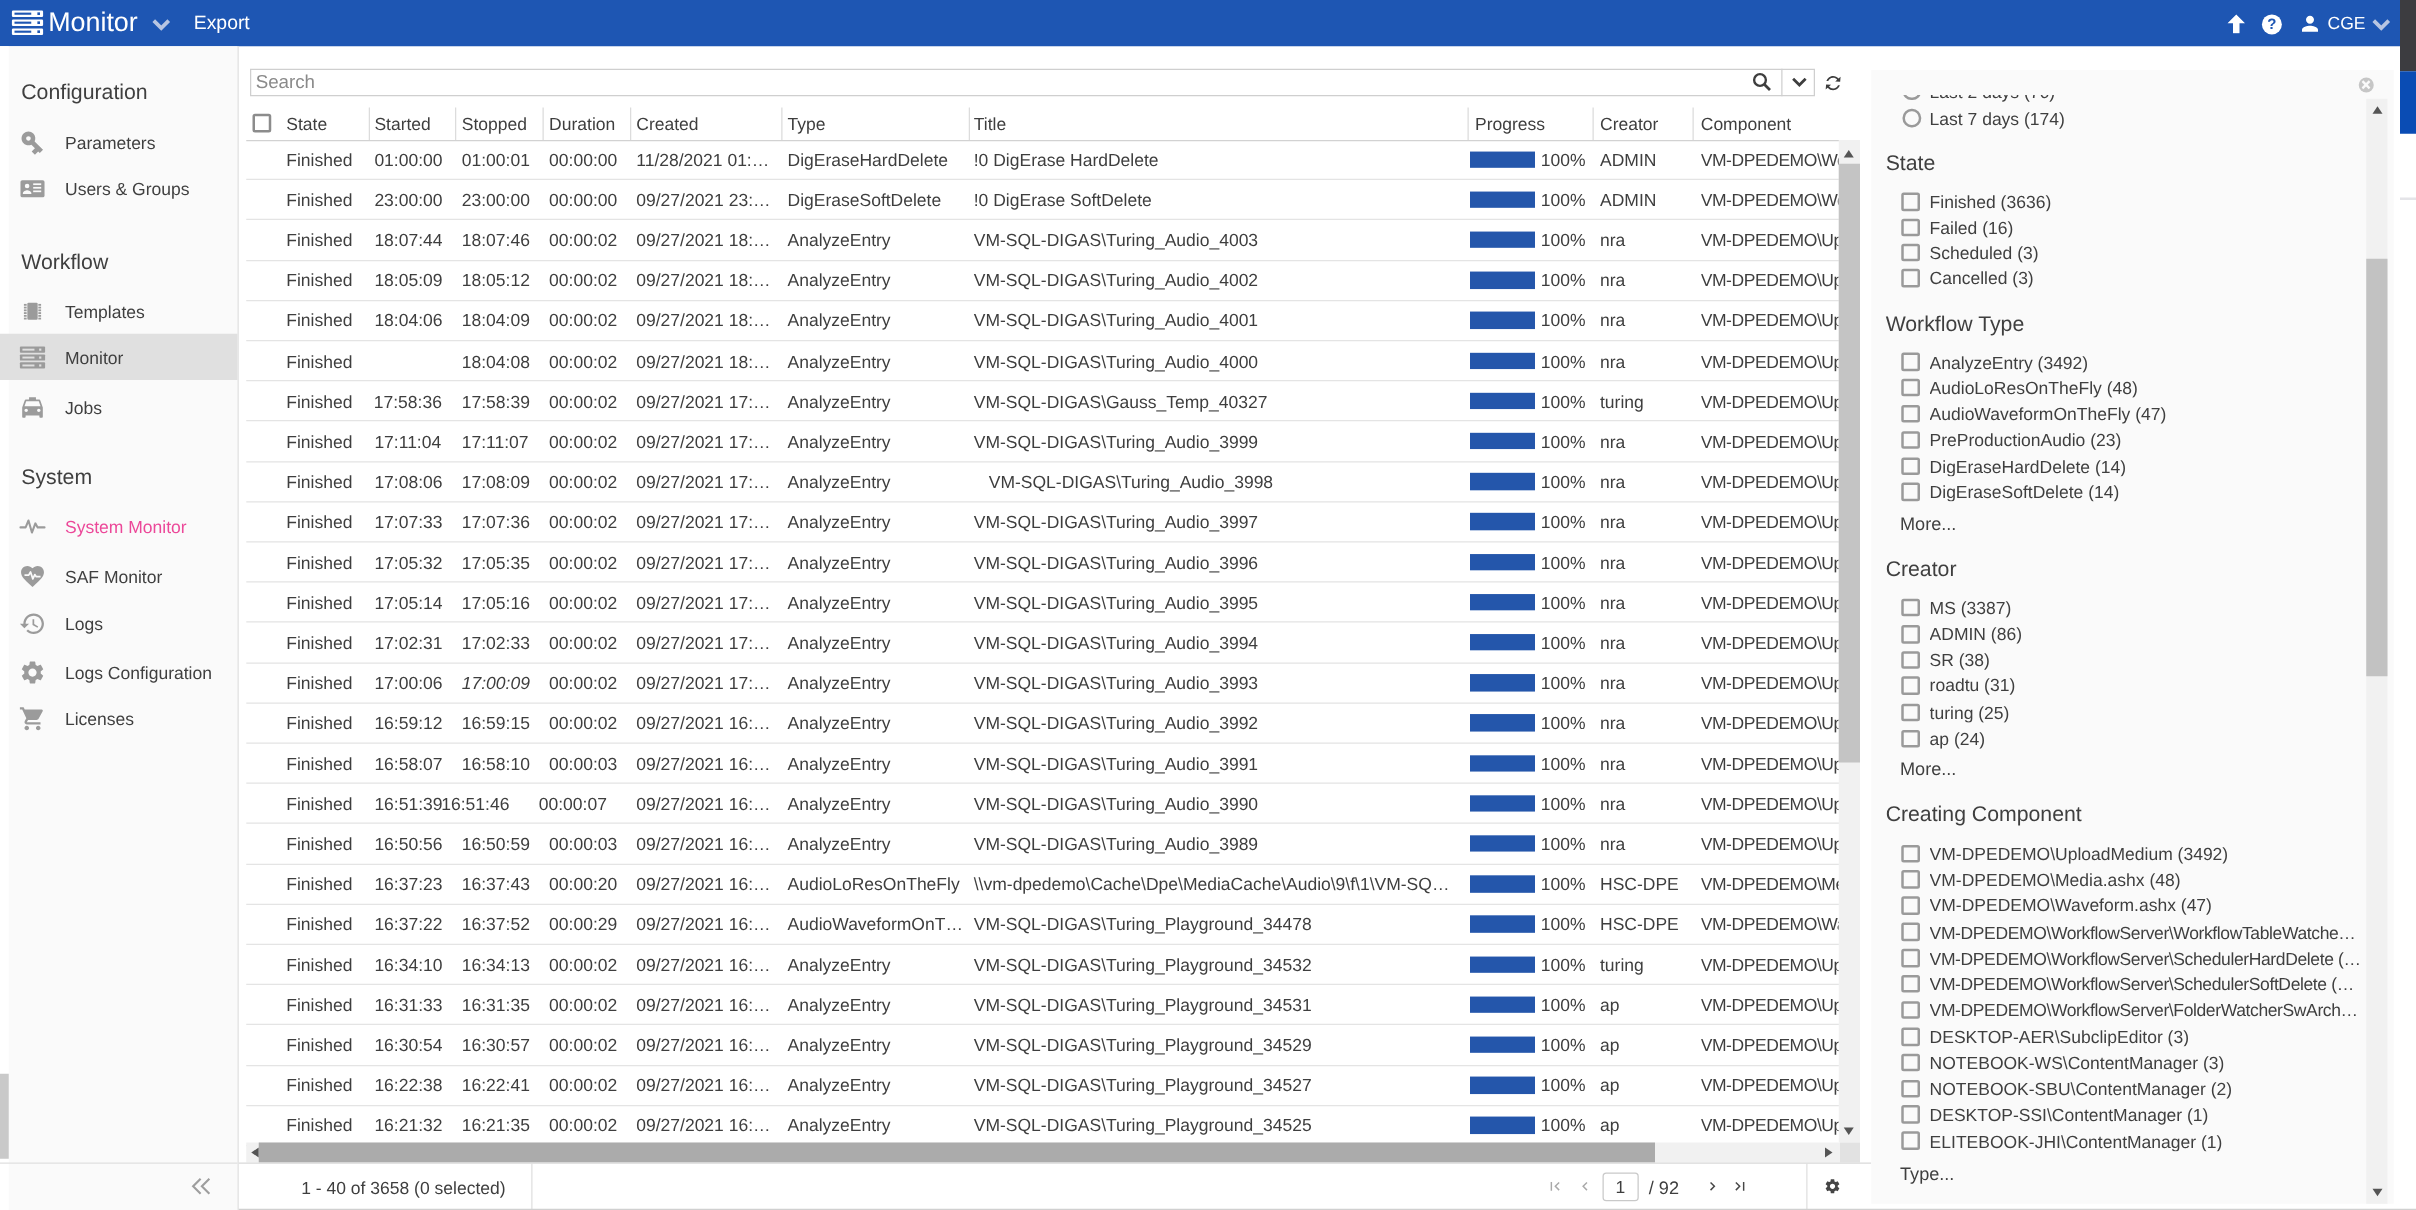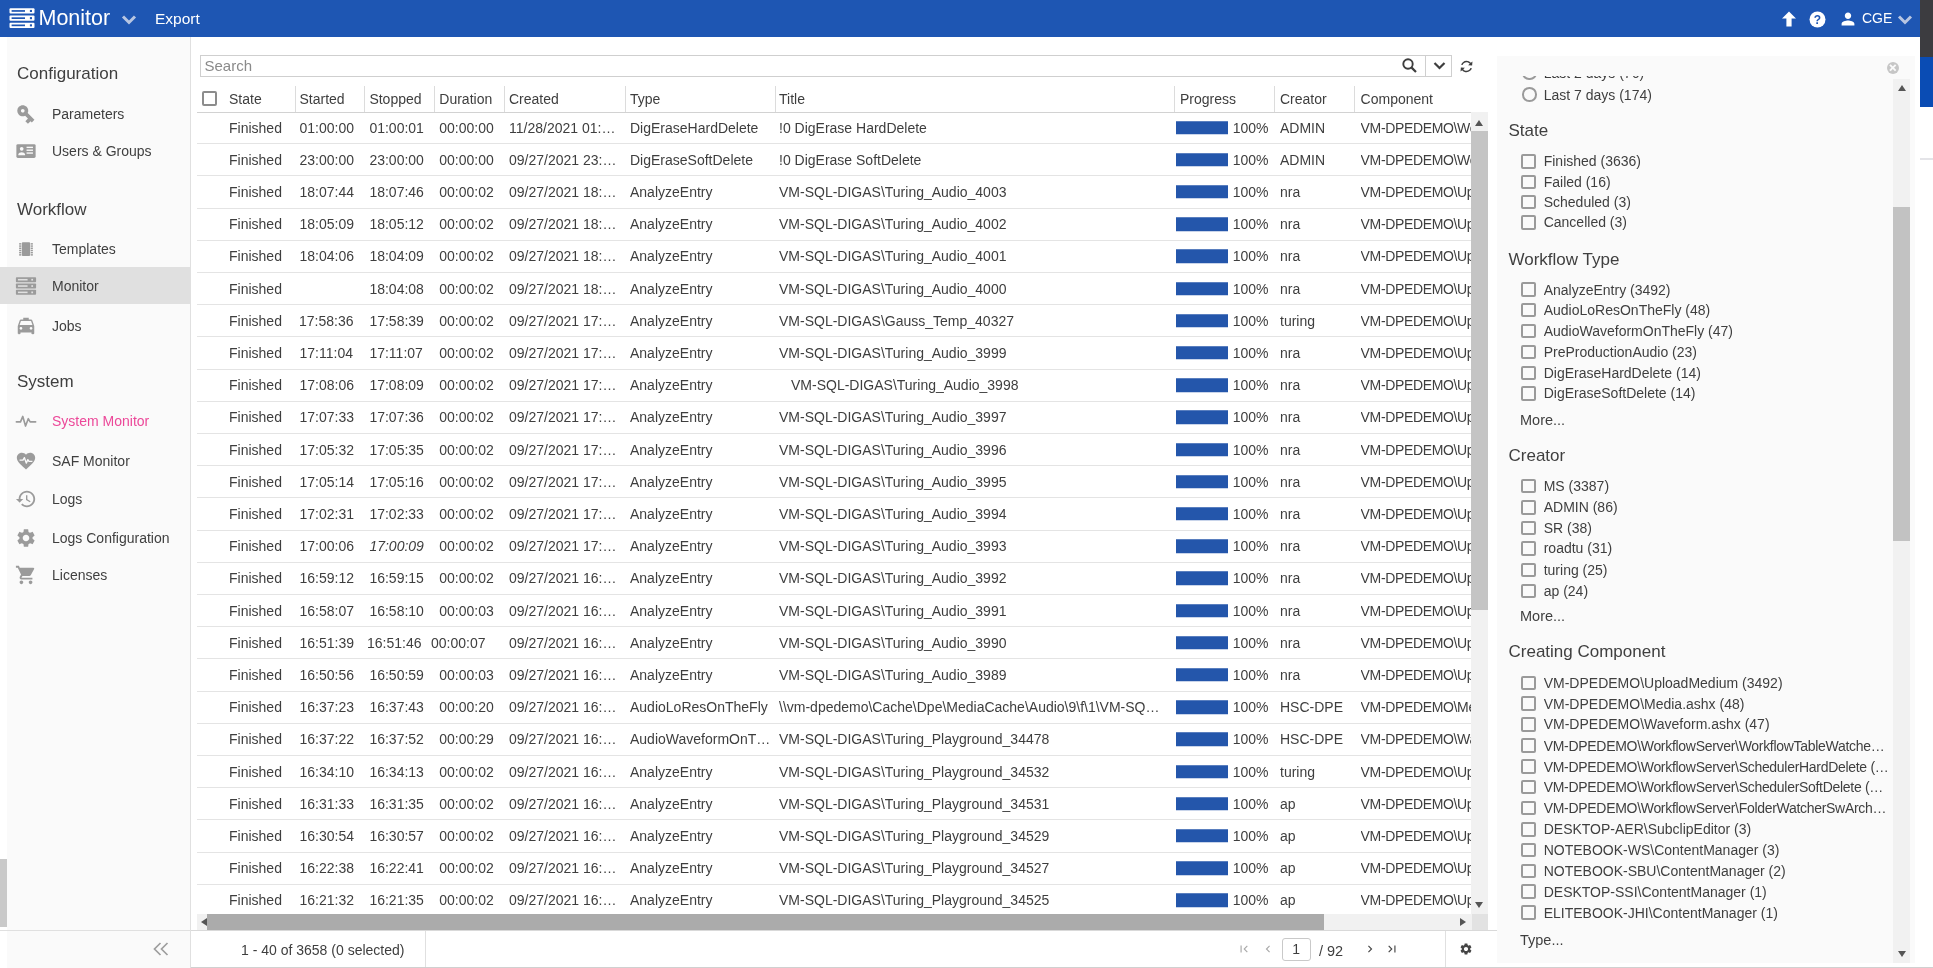--- a/index.html
+++ b/index.html
@@ -370,21 +370,21 @@
 <span class="t" style="left:433.0px;top:50%;transform:translateY(-50%);">AnalyzeEntry</span>
 <span class="t" style="left:582.0px;top:50%;transform:translateY(-50%);">VM-SQL-DIGAS\Turing_Audio_3991</span>
 <div class="ab" style="left:979.4px;top:50%;transform:translateY(-50%);width:52px;height:13.5px;background:#2456ab"></div>
 <span class="t" style="left:1035.7px;top:50%;transform:translateY(-50%);">100%</span>
 <span class="t" style="left:1083.0px;top:50%;transform:translateY(-50%);">nra</span>
 <span class="t" style="left:1163.6px;top:50%;transform:translateY(-50%);width:110px;overflow:hidden;letter-spacing:-0.35px">VM-DPEDEMO\UploadMedium</span>
 </div>
 <div class="ab" style="left:197px;top:627.2px;width:1274.5px;height:32.2px;border-bottom:1px solid #e4e4e4;overflow:hidden">
 <span class="t" style="left:32.0px;top:50%;transform:translateY(-50%);">Finished</span>
 <span class="t" style="left:102.5px;top:50%;transform:translateY(-50%);">16:51:39</span>
-<span class="t" style="left:170px;top:50%;transform:translateY(-50%);text-align:center;">16:51:46</span>
+<span class="t" style="left:156px;top:50%;transform:translateY(-50%);text-align:center;">16:51:46</span>
 <span class="t" style="left:234px;top:50%;transform:translateY(-50%);">00:00:07</span>
 <span class="t" style="left:312.0px;top:50%;transform:translateY(-50%);">09/27/2021 16:…</span>
 <span class="t" style="left:433.0px;top:50%;transform:translateY(-50%);">AnalyzeEntry</span>
 <span class="t" style="left:582.0px;top:50%;transform:translateY(-50%);">VM-SQL-DIGAS\Turing_Audio_3990</span>
 <div class="ab" style="left:979.4px;top:50%;transform:translateY(-50%);width:52px;height:13.5px;background:#2456ab"></div>
 <span class="t" style="left:1035.7px;top:50%;transform:translateY(-50%);">100%</span>
 <span class="t" style="left:1083.0px;top:50%;transform:translateY(-50%);">nra</span>
 <span class="t" style="left:1163.6px;top:50%;transform:translateY(-50%);width:110px;overflow:hidden;letter-spacing:-0.35px">VM-DPEDEMO\UploadMedium</span>
 </div>
 <div class="ab" style="left:197px;top:659.4px;width:1274.5px;height:32.2px;border-bottom:1px solid #e4e4e4;overflow:hidden">

